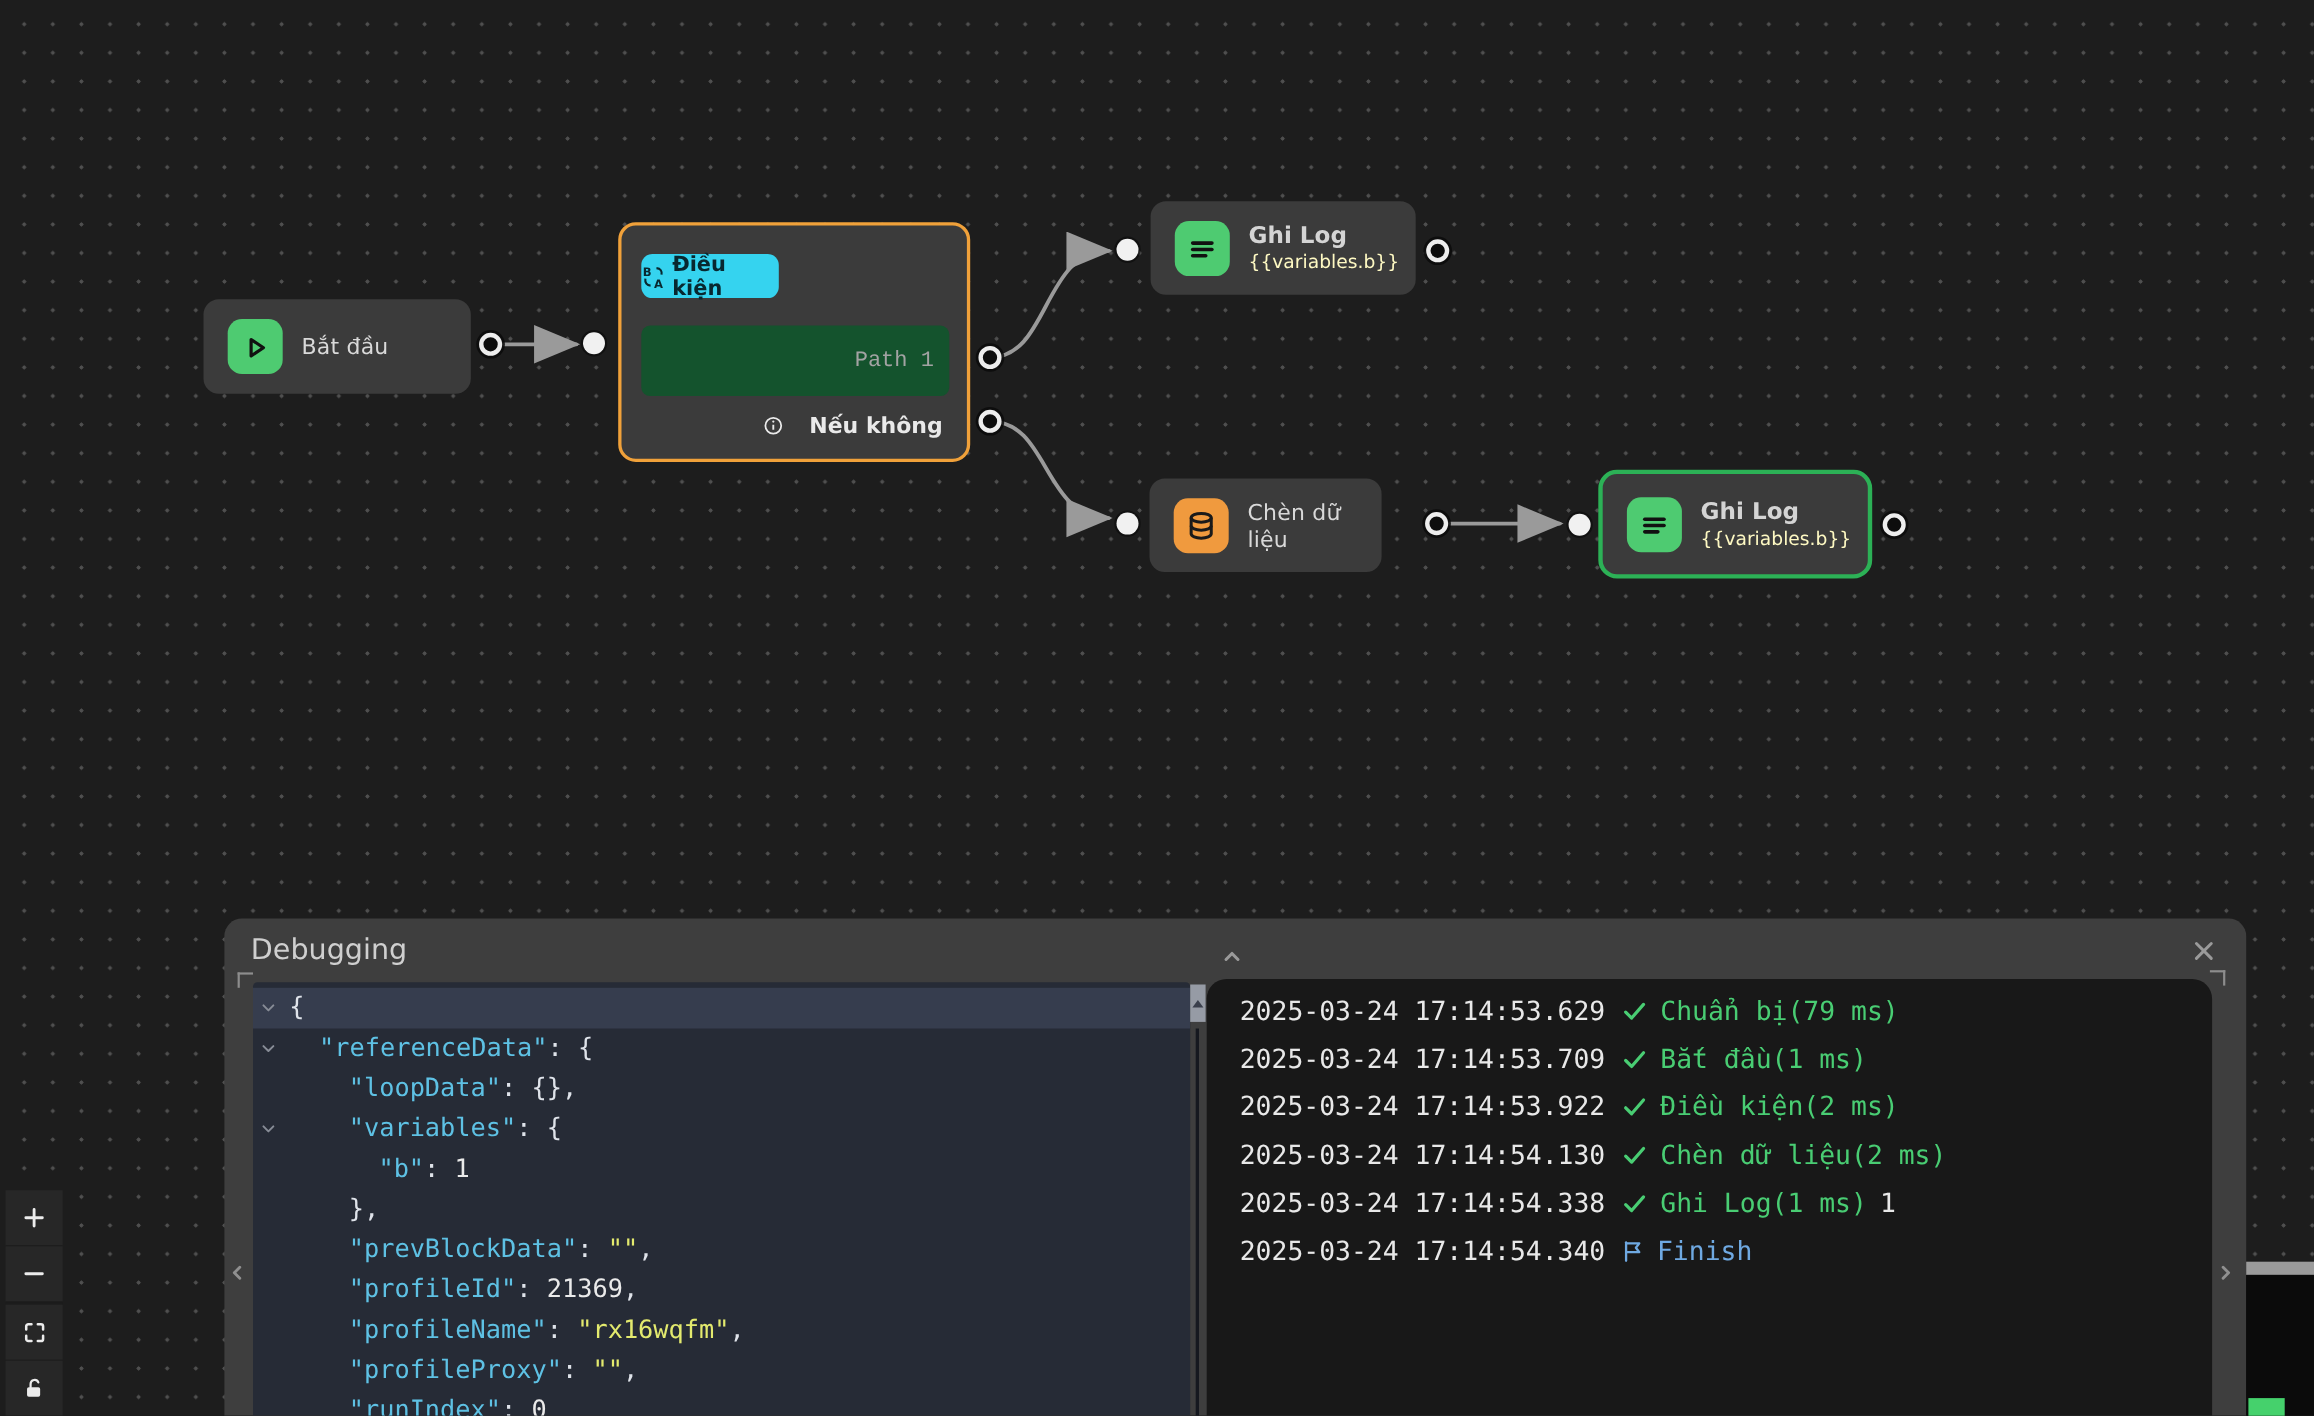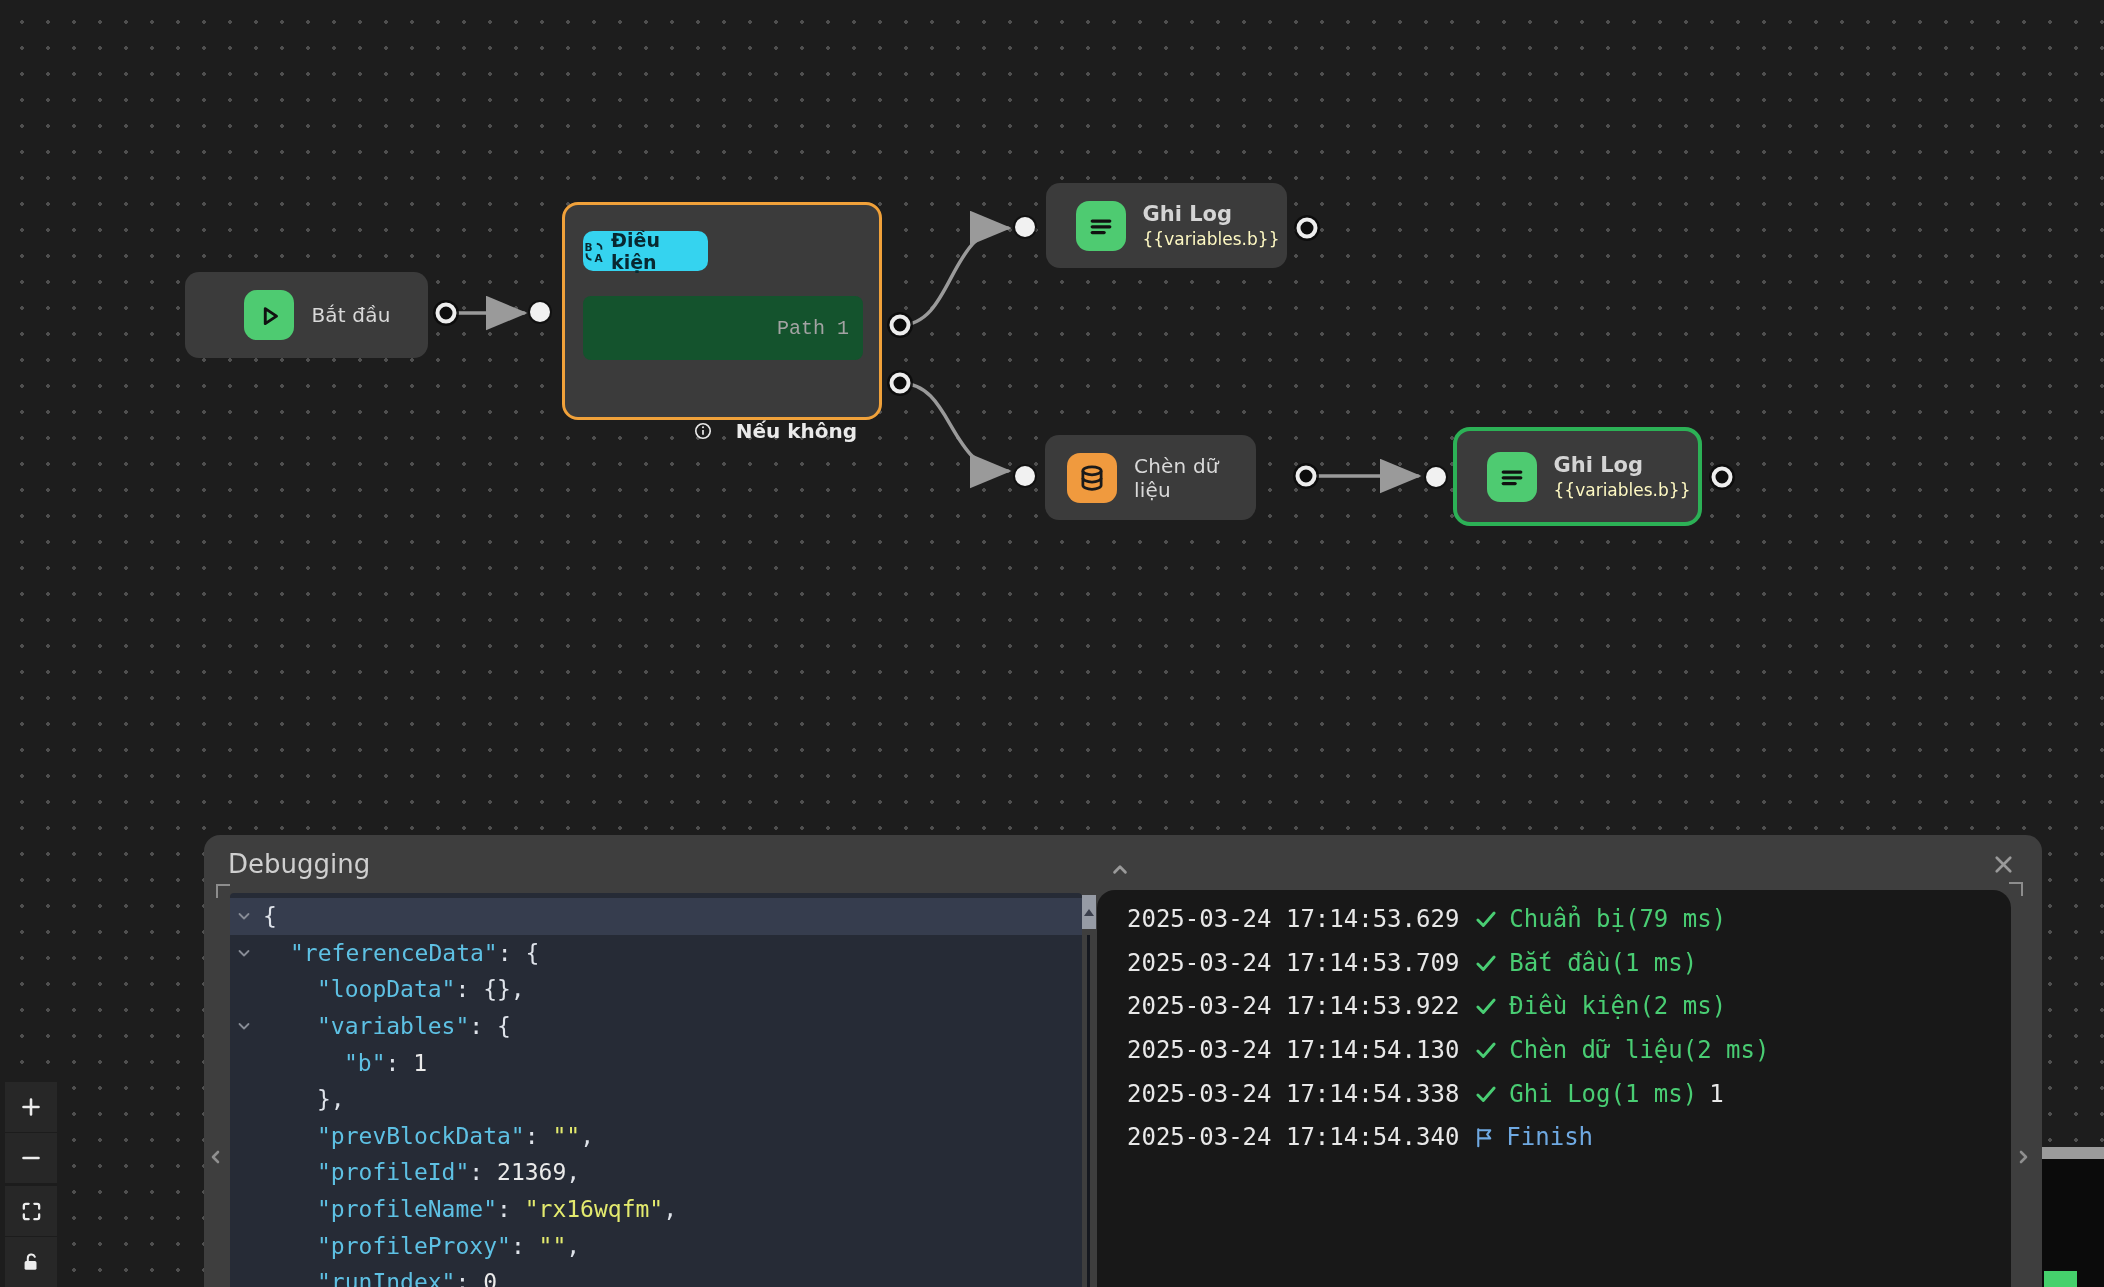--- a/index.html
+++ b/index.html
@@ -8,21 +8,21 @@
   #app { position:relative; width:2104px; height:1287px; }
 
   
   .canvas { position:absolute; inset:0; background-color:#1d1d1d;
     background-image: radial-gradient(circle, #4f4f4f 1.7px, transparent 2px);
     background-size:26px 26px; background-position:9px 9px; }
   .edges { position:absolute; left:0; top:0; pointer-events:none; }
 
   
   .node { position:absolute; background:#3b3b3b; border-radius:14px;
-    display:flex; align-items:center; gap:17px; padding-left:22px;justify-content:center; }
+    display:flex; align-items:center; gap:17px; padding-left:22px; }
   .node-icon { width:50px; height:50px; border-radius:13px; flex:0 0 auto;
     display:flex; align-items:center; justify-content:center; }
   .icon-green { background:var(--green); }
   .icon-orange { background:var(--icon-orange); }
   .node-title { font-size:20px; font-weight:normal; color:#d9d9d9; letter-spacing:.2px; }
   .node-title-lg { font-size:21px; font-weight:bold; color:#d4d4d4; }
   .node-sub { font-size:17px; color:#fef9c3; margin-top:3px; }
 
   #node-start { left:185px; top:272px; width:243px; height:86px; }
   #node-log1  { left:1046px; top:183px; width:241px; height:85px; }
@@ -35,21 +35,21 @@
     display:block; padding:0; }
   .cond-badge { position:absolute; left:18px; top:26px; width:125px; height:40px;
     background:var(--cyan); border-radius:10px; display:flex; align-items:center;
     justify-content:center; gap:6px; }
   .cond-badge span { font-size:19px; font-weight:bold; color:#082830; }
   .cond-path-box { position:absolute; left:18px; top:91px; width:280px; height:64px;
     background:#14532d; border-radius:8px;font-family:Liberation Mono, monospace; }
   .cond-path-box span { position:absolute; right:14px; top:50%; transform:translateY(-50%);
     color:#a3a3a3; font-size:20px; }
   .cond-else { position:absolute; right:22px; top:170px; display:flex;
-    align-items:center; gap:24px;margin-top:44px; }
+    align-items:center; gap:24px; }
   .cond-else span { color:#eaeaea; font-size:20px; font-weight:bold; }
 
   
   .port-src { position:absolute; width:21px; height:21px; border-radius:50%;
     background:#0d0d0d; border:4.5px solid #ededed;
     box-shadow:0 0 0 2.5px rgba(10,10,10,.85); transform:translate(-50%,-50%); z-index:4; }
   .port-in { position:absolute; width:20px; height:20px; border-radius:50%;
     background:#f1f1f1; box-shadow:0 0 0 2px rgba(10,10,10,.6);
     transform:translate(-50%,-50%); z-index:4; }
 

